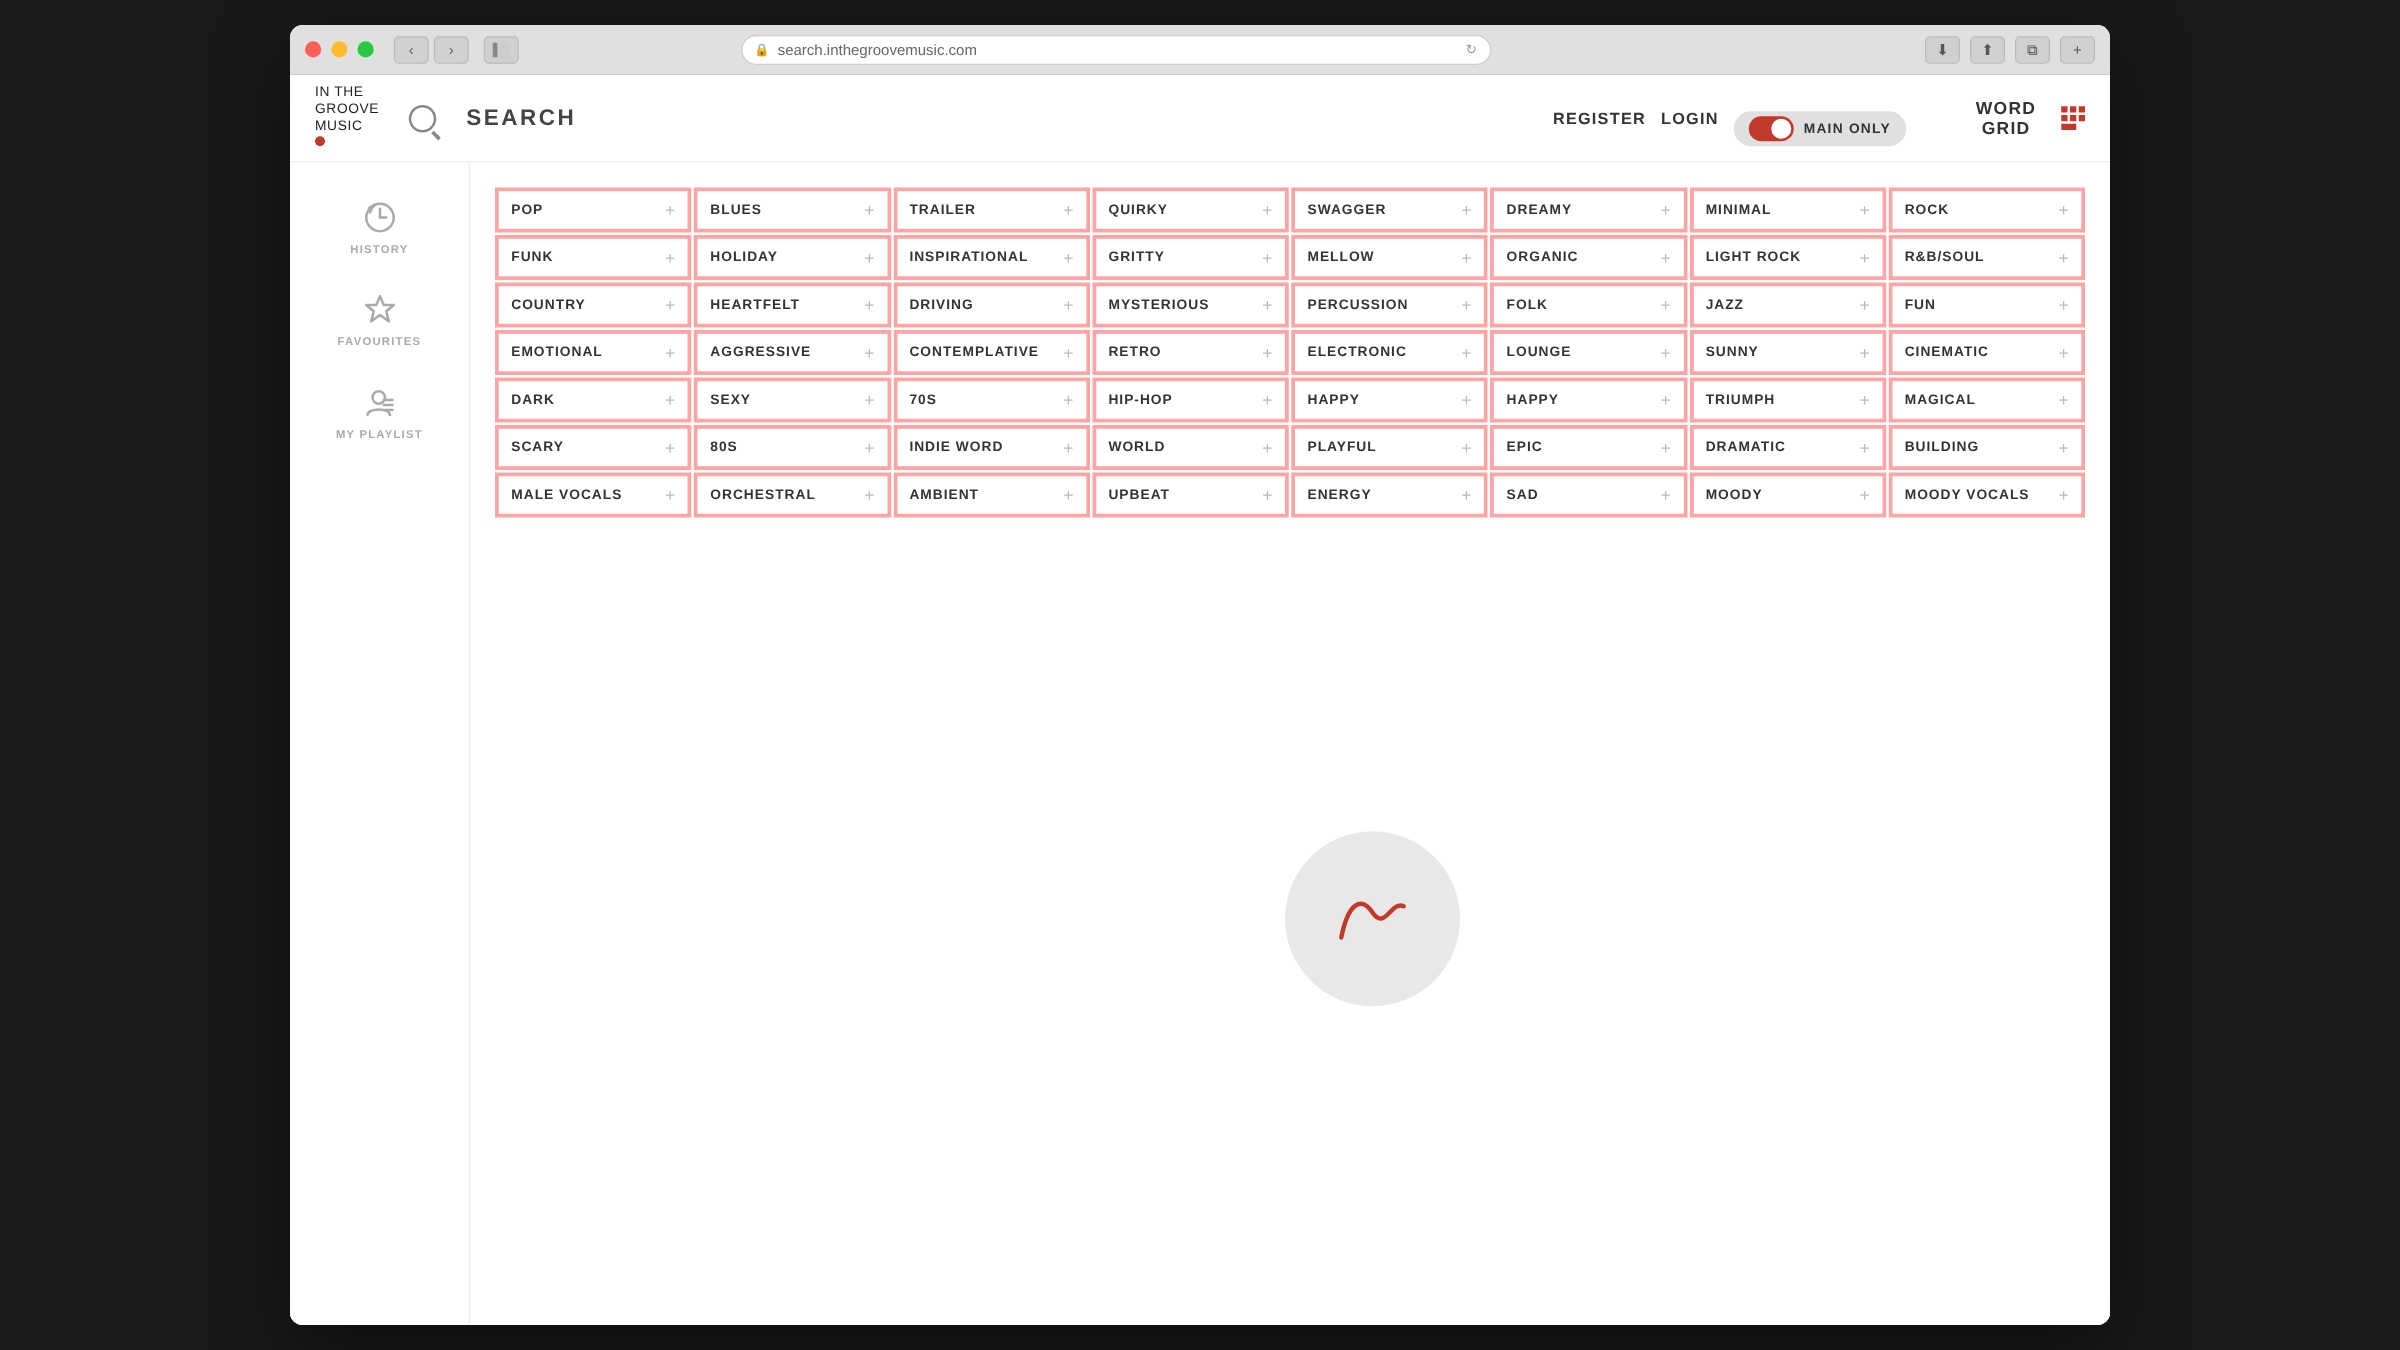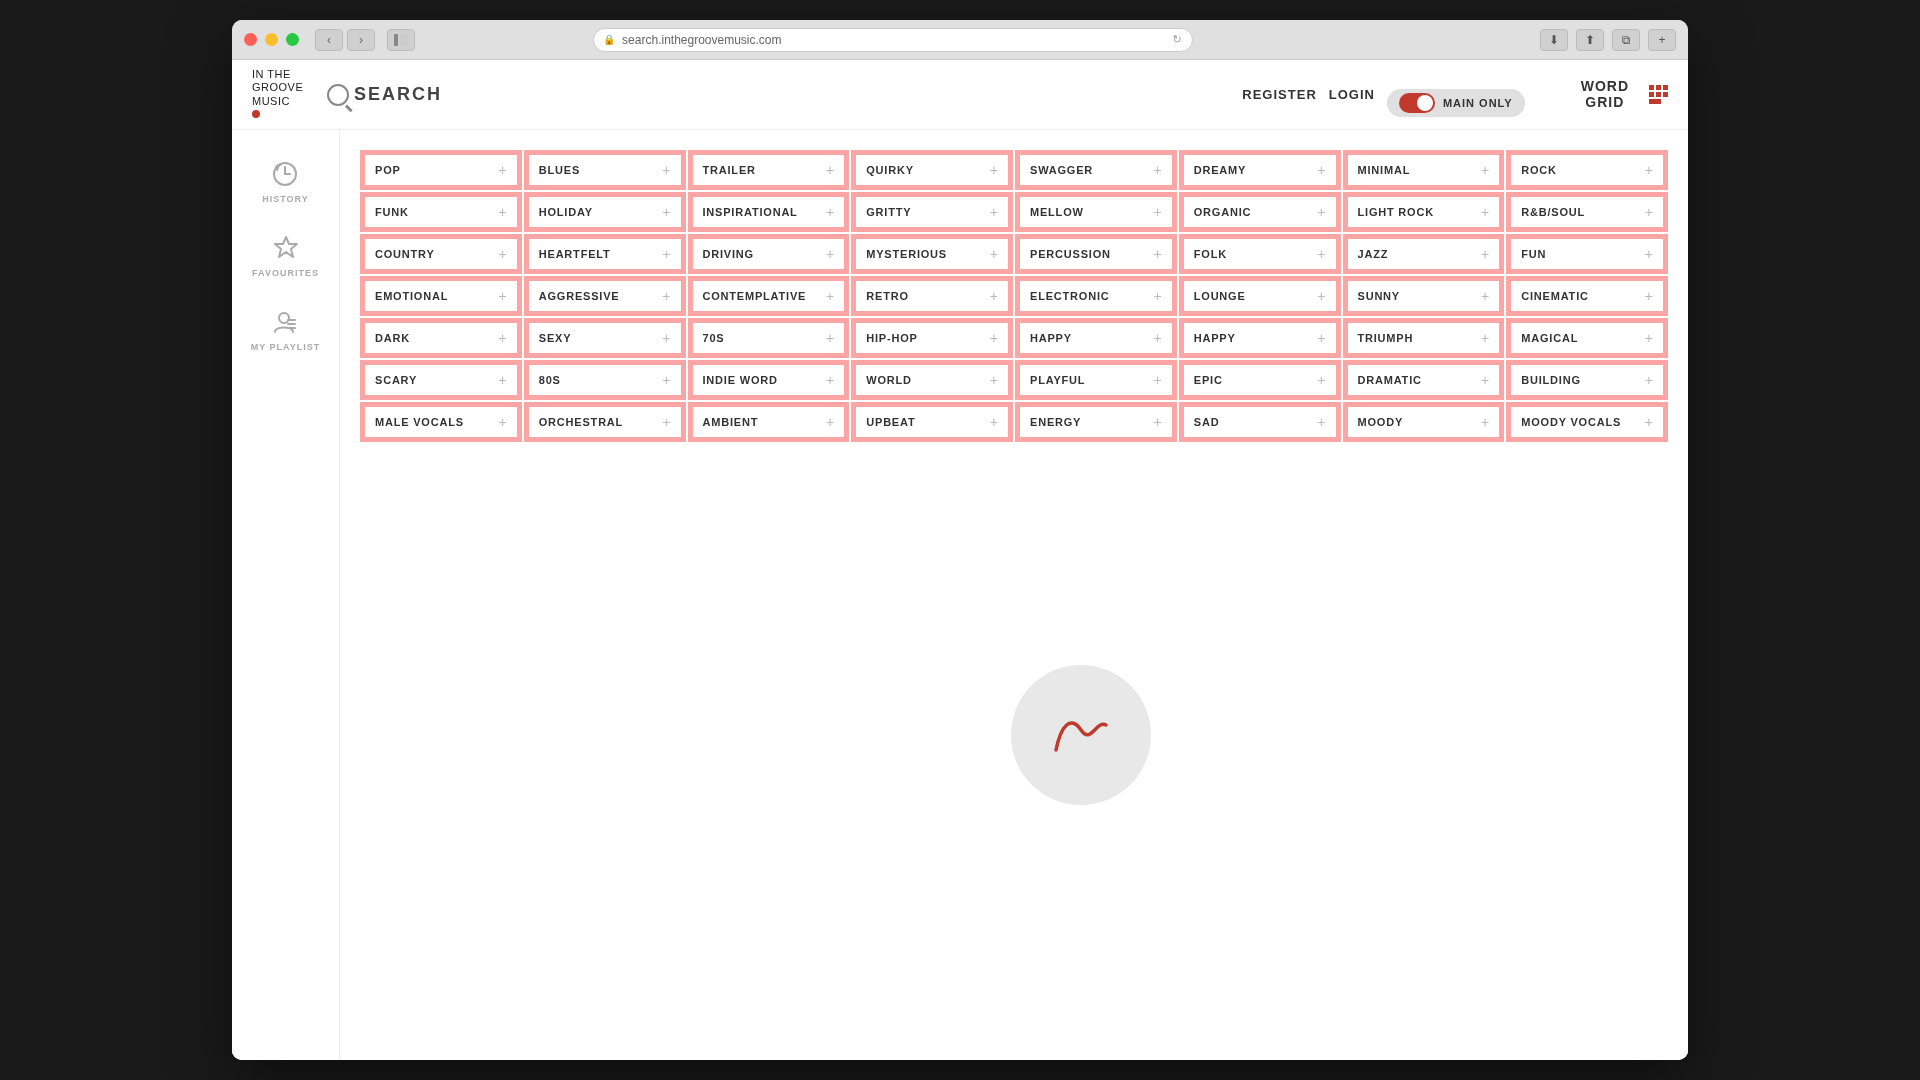--- a/index.html
+++ b/index.html
@@ -151,21 +151,21 @@
     .logo-dot {
       width: 8px; height: 8px;
       background: #c0392b;
       border-radius: 50%;
       display: inline-block;
     }
 
     .search-bar {
       display: flex;
       align-items: center;
-      gap: 0;
+      gap: 19px;
       flex: 1;
     }
 
     .search-icon-wrap {
       width: 32px; height: 32px;
       display: flex;
       align-items: center;
       justify-content: center;
     }
 
@@ -276,25 +276,24 @@
 
     
     .app-body {
       flex: 1;
       display: flex;
       overflow: hidden;
     }
 
     
     .sidebar {
-      width: 108px;
+      width: 144px;
       background: white;
       display: flex;
       flex-direction: column;
-      align-items: center;
       padding-top: 30px;
       gap: 30px;
       border-right: 1px solid #eee;
       flex-shrink: 0;
     }
 
     .sidebar-item {
       display: flex;
       flex-direction: column;
       align-items: center;
@@ -331,21 +330,21 @@
       display: grid;
       grid-template-columns: repeat(8, 1fr);
       gap: 2px;
     }
 
     .tag-item {
       display: flex;
       align-items: center;
       justify-content: space-between;
       padding: 8px 10px;
-      border: 5px solid #fca5a5;
+      border: 3px solid #fca5a5;
       cursor: pointer;
       background: white;
       transition: background 0.1s;
     }
 
     .tag-label {
       font-size: 11px;
       font-weight: 700;
       letter-spacing: 0.8px;
       color: #333;

